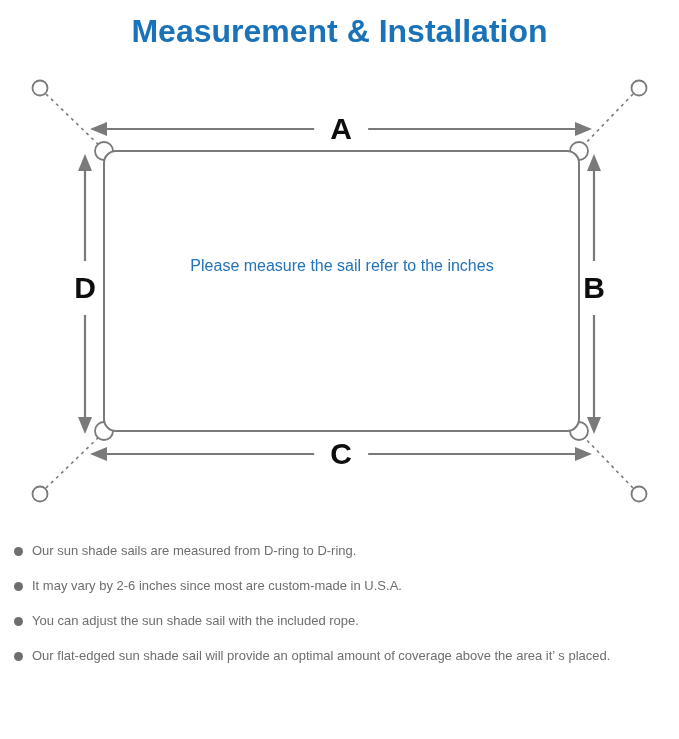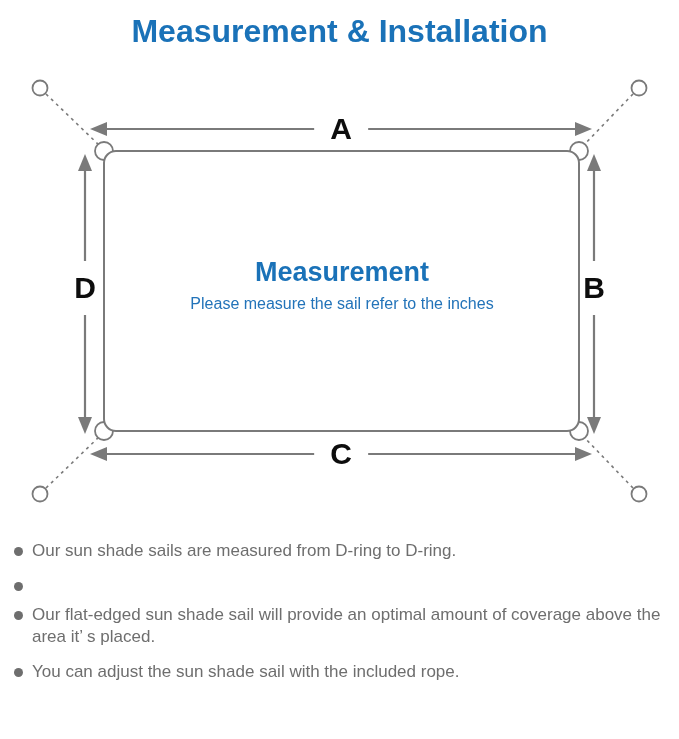--- a/index.html
+++ b/index.html
@@ -59,21 +59,21 @@
   }
   .notes {
     margin-top: 14px;
     padding: 0 14px 0 14px;
   }
   .note {
     display: flex;
     align-items: flex-start;
     margin-bottom: 13px;
     color: #6e6e6e;
-    font-size: 17px;
+    font-size: 13px;
     line-height: 22px;
   }
   .note .dot {
     width: 9px; height: 9px;
     border-radius: 50%;
     background: #6e6e6e;
     flex-shrink: 0;
     margin: 7px 9px 0 0;
   }
   .note .note-text { max-width: 645px; }
@@ -133,34 +133,34 @@
       <circle cx="639" cy="423" r="7.5"></circle>
     </g>
   </svg>
 
   <span class="dim-label horiz" style="left:341px; top:58px;">A</span>
   <span class="dim-label vert" style="left:594px; top:217px;">B</span>
   <span class="dim-label horiz" style="left:341px; top:383px;">C</span>
   <span class="dim-label vert" style="left:85px; top:217px;">D</span>
 
   <div class="center-text">
-    <div class="center-title">Measurement</div>
     <div class="center-subtitle">Please measure the sail refer to the inches</div>
   </div>
 </div>
 
 <div class="notes">
   <div class="note">
     <span class="dot"></span>
     <span class="note-text">Our sun shade sails are measured from D-ring to D-ring.</span>
   </div>
   <div class="note">
     <span class="dot"></span>
+    <span class="note-text">It may vary by 2-6 inches since most are custom-made in U.S.A.</span>
+  </div>
+  <div class="note">
+    <span class="dot"></span>
+    <span class="note-text">You can adjust the sun shade sail with the included rope.</span>
   </div>
   <div class="note">
     <span class="dot"></span>
     <span class="note-text">Our flat-edged sun shade sail will provide an optimal amount of coverage above the area it’ s placed.</span>
   </div>
-  <div class="note">
-    <span class="dot"></span>
-    <span class="note-text">You can adjust the sun shade sail with the included rope.</span>
-  </div>
 </div>
 
 </body></html>

